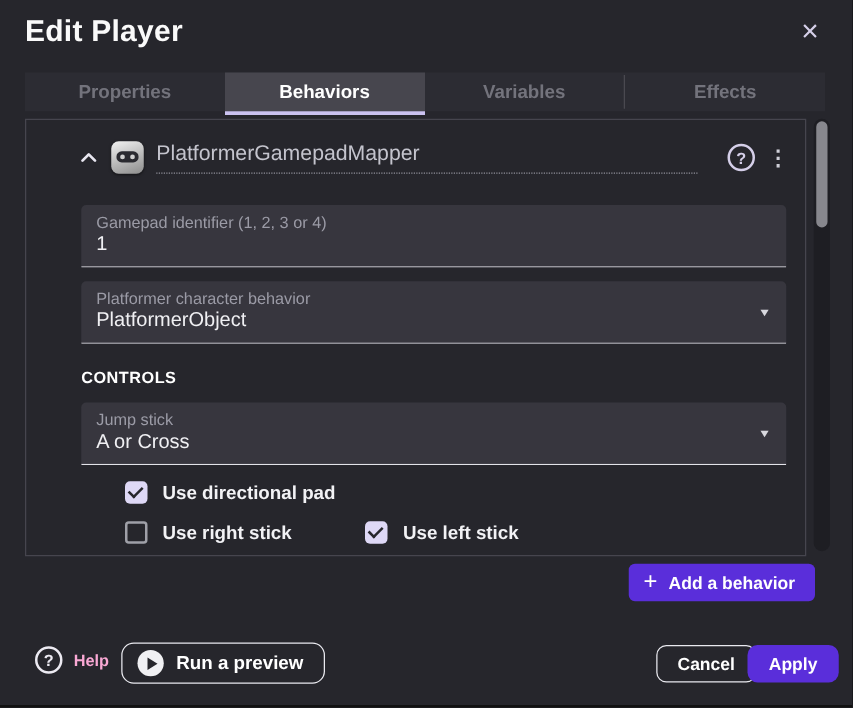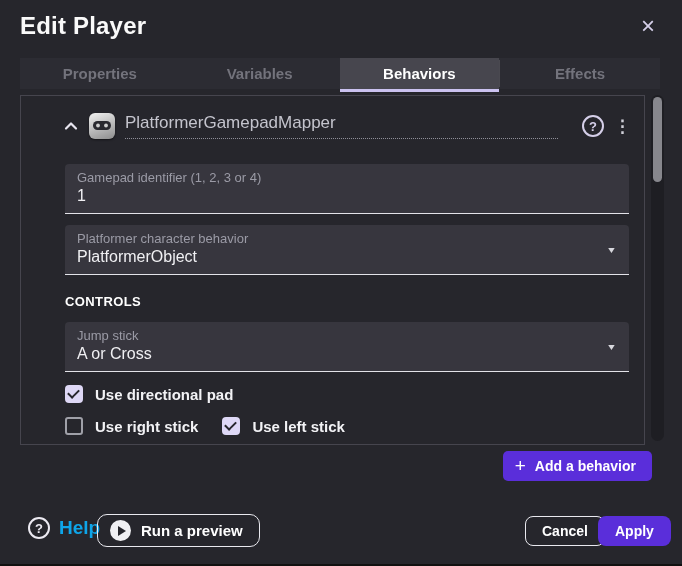--- a/index.html
+++ b/index.html
@@ -47,42 +47,42 @@
   .field .fvalue{font-size:16px;color:var(--value);line-height:20px;margin-top:1px;}
   .field.first{margin-top:25px;}
   .field.gap{margin-top:11px;}
   .select-caret{position:absolute;right:12px;top:50%;transform:translateY(-50%) scaleY(.8);
     color:#d8d8de;font-size:11px;pointer-events:none;}
 
   .section-title{margin:19px 16px 13px 16px;font-size:13px;font-weight:bold;color:#ffffff;letter-spacing:.4px;}
 
   
   .check-row{display:flex;align-items:center;gap:24px;margin:12px 16px 0 16px;height:20px;}
-  .check-group{display:flex;align-items:center;cursor:pointer;}
+  .check-group{display:flex;align-items:center;cursor:pointer;margin-left:35px;}
   .checkbox{position:relative;width:18px;height:18px;border-radius:4px;flex:none;}
   .checkbox.checked{background:var(--lavender);}
   .checkbox.checked::after{content:"";position:absolute;left:3px;top:4px;width:9px;height:5px;
     border-left:2px solid #26262c;border-bottom:2px solid #26262c;transform:rotate(-45deg);}
   .checkbox.unchecked{background:transparent;border:2px solid #9fa0a8;border-radius:3px;}
   .check-label{margin-left:12px;font-size:15px;font-weight:bold;color:#f2f2f5;}
 
   
   .scroll-track{position:absolute;left:651px;top:95px;width:13px;height:346px;background:#1e1e23;border-radius:7px;}
   .scroll-thumb{position:absolute;left:653px;top:97px;width:9px;height:85px;background:#87878d;border-radius:5px;cursor:pointer;}
 
   
   .btn{display:inline-flex;align-items:center;justify-content:center;font-family:inherit;
     font-weight:bold;border:none;cursor:pointer;color:#ffffff;background:transparent;}
   .add-behavior{position:absolute;right:30px;top:451px;height:30px;padding:0 16px 0 12px;
     background:var(--accent);border-radius:5px;font-size:14px;gap:9px;}
   .plus-glyph{font-size:19px;font-weight:normal;line-height:1;position:relative;top:-1px;}
 
   .footer-help{position:absolute;left:28px;top:517px;display:flex;align-items:center;gap:9px;cursor:pointer;}
   .footer-help .help-circle{border-color:#eceaf2;color:#eceaf2;}
-  .footer-help .hlabel{font-size:19px;font-weight:bold;color:#0ea5e9;}
+  .footer-help .hlabel{font-size:13px;font-weight:bold;color:#f9a8d4;}
 
   .run-preview{position:absolute;left:97px;top:514px;height:33px;padding:0 16px 0 12px;
     border:1px solid #e9e9ef;border-radius:10px;font-size:15px;gap:10px;}
   .play-icon{width:21px;height:21px;border-radius:50%;background:#f0f0f3;display:flex;align-items:center;justify-content:center;}
   .play-icon::after{content:"";margin-left:2px;border-left:8px solid #26262c;
     border-top:5px solid transparent;border-bottom:5px solid transparent;}
 
   .cancel-btn{position:absolute;left:525px;top:516px;height:30px;padding:0 16px;
     border:1px solid #e9e9ef;border-radius:8px;font-size:14px;}
   .apply-btn{position:absolute;left:598px;top:516px;height:30px;padding:0 17px;
@@ -91,22 +91,22 @@
 </head>
 <body>
 
 <div class="dialog">
 
   <div class="title">Edit Player</div>
   <div class="close">×</div>
 
   <div class="tabbar">
     <div class="tab">Properties</div>
+    <div class="tab active">Behaviors</div>
     <div class="tab">Variables</div>
-    <div class="tab active">Behaviors</div>
     <div class="tab-divider"></div>
     <div class="tab">Effects</div>
   </div>
 
   <div class="panel">
 
     <div class="behavior-header">
       <span class="chevron-up">
         <svg width="16" height="16" viewBox="0 0 16 16">
             <polyline points="3,10.5 8,5.5 13,10.5" fill="none" stroke="#e8e6f0" stroke-width="2.2" stroke-linecap="round" stroke-linejoin="round"></polyline>

